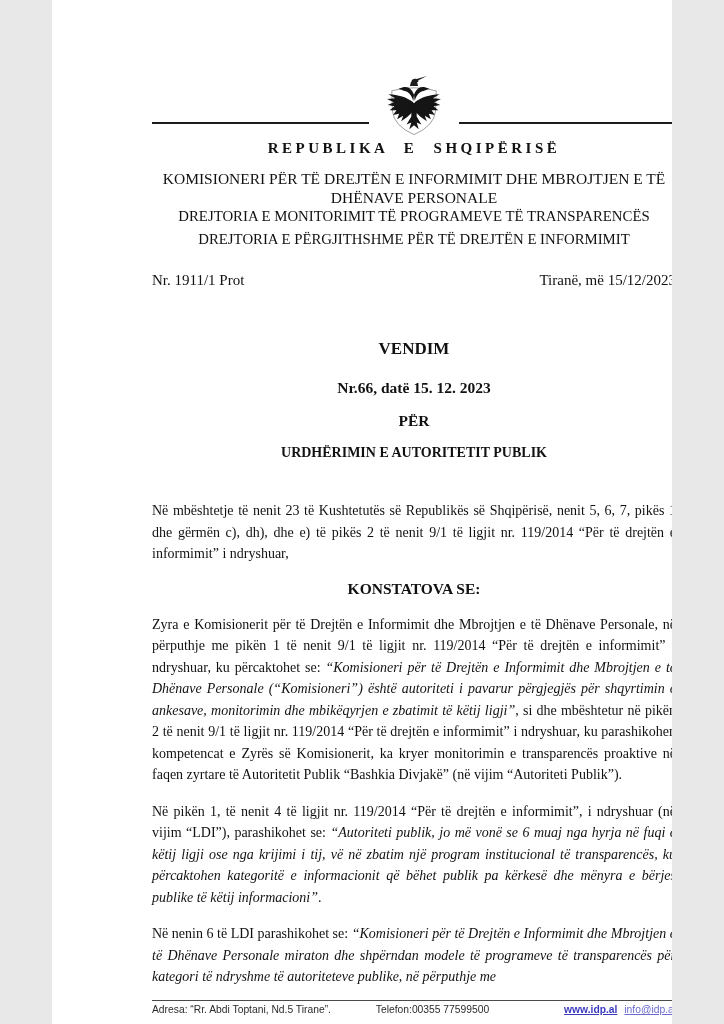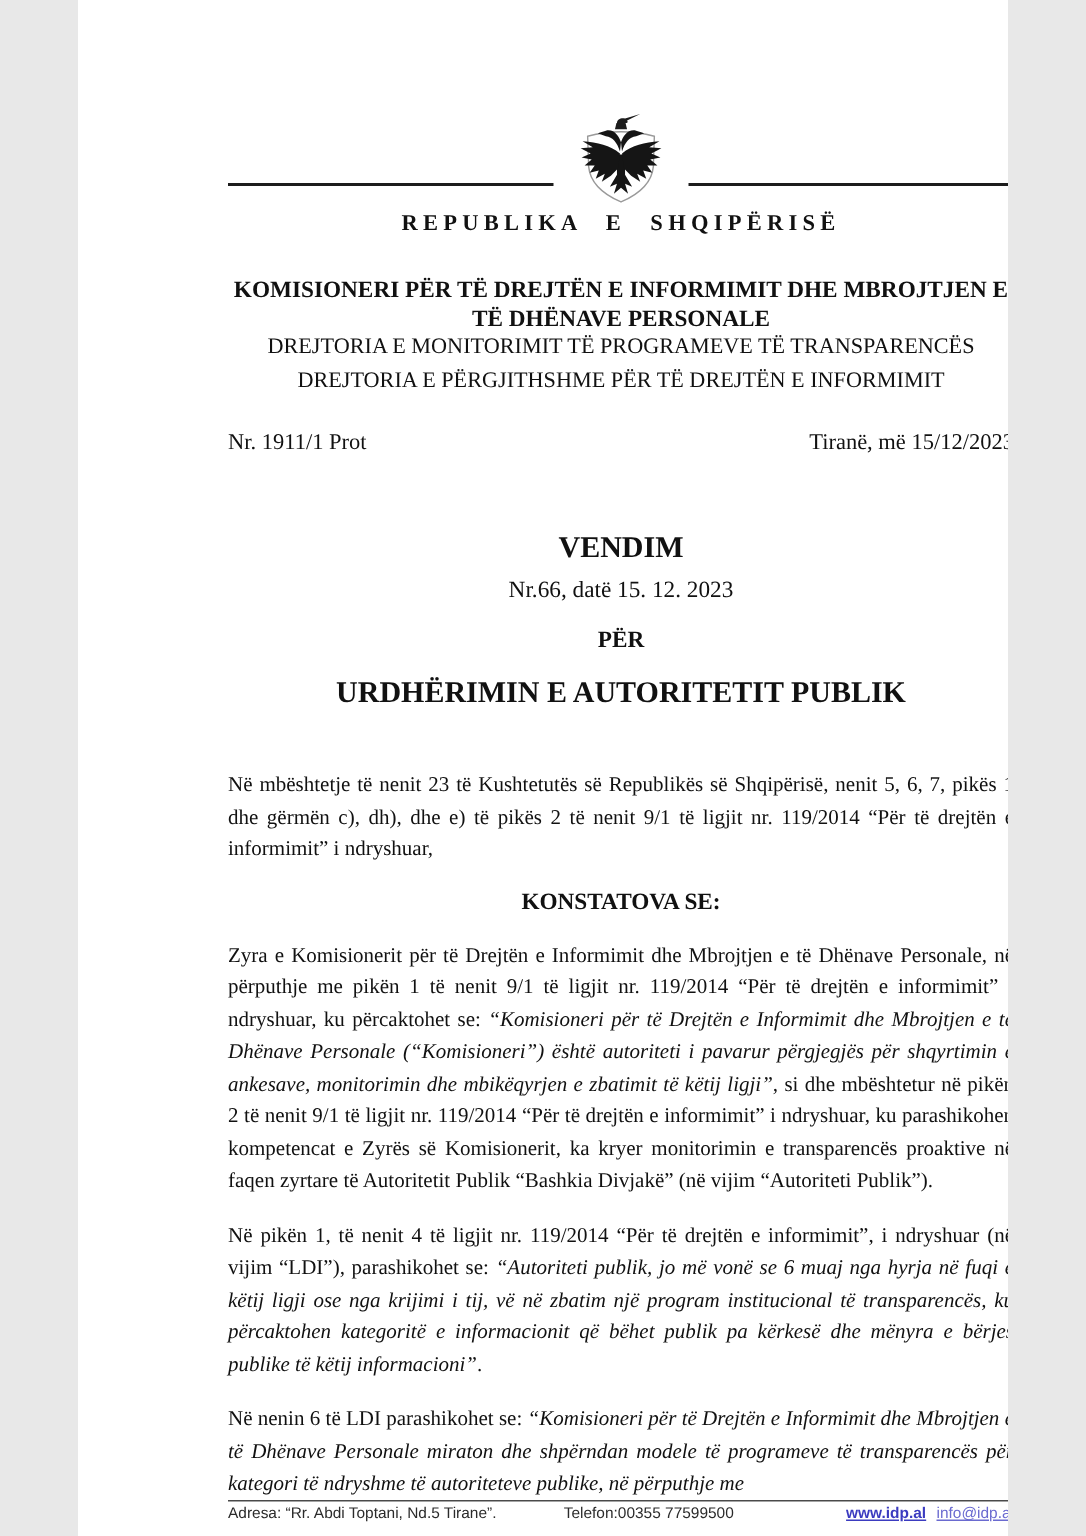--- a/index.html
+++ b/index.html
@@ -11,32 +11,32 @@
   .content { position:absolute; left:100px; width:524px; top:0; }
 
   
   .masthead { position:relative; text-align:center; padding-top:76px; }
   .rule-line { position:absolute; top:122px; left:0; right:0; height:2px; background:#1c1c1c; }
   .emblem { position:relative; display:inline-block; width:82px; height:56px;
             background:#ffffff; z-index:1; padding:0 4px; }
   .emblem svg { display:block; margin:0 auto; }
   .republic-title { position:relative; z-index:1; font-weight:bold; font-size:15px;
             letter-spacing:3.5px; word-spacing:9px; margin-top:4px; }
-  .institution { font-weight:bold; font-size:15.5px; line-height:18.5px; margin-top:27px; }
+  .institution { font-weight:normal; font-size:15.5px; line-height:18.5px; margin-top:13px; }
   .directorate { font-size:14.8px; line-height:19.5px; }
   .directorate.first { margin-top:3px; }
 
   .protocol-row { display:flex; justify-content:space-between; margin-top:23px; font-size:15px; }
 
   
   .title-block { text-align:center; }
-  .doc-type   { font-weight:bold; font-size:20px; margin-top:50px; }
-  .doc-numdate{ font-weight:normal; font-size:15.5px; margin-top:8px; }
+  .doc-type   { font-weight:bold; font-size:17px; margin-top:50px; }
+  .doc-numdate{ font-weight:bold; font-size:15.5px; margin-top:20px; }
   .doc-per    { font-weight:bold; font-size:15.5px; margin-top:15px;text-align:center; }
-  .doc-subject{ font-weight:bold; font-size:20px; margin-top:15px; }
+  .doc-subject{ font-weight:bold; font-size:14px; margin-top:15px; }
 
   
   .body-text { margin-top:39px; }
   .para { font-size:14px; line-height:21.5px; text-align:justify; margin:0 0 15px 0; }
   .finding-heading { text-align:center; font-weight:bold; font-size:15.5px; margin:14px 0 16px 0; }
   .run-italic { font-style:italic; }
 
   
   .footer {
     position:absolute; top:1000px; left:100px; width:524px;

